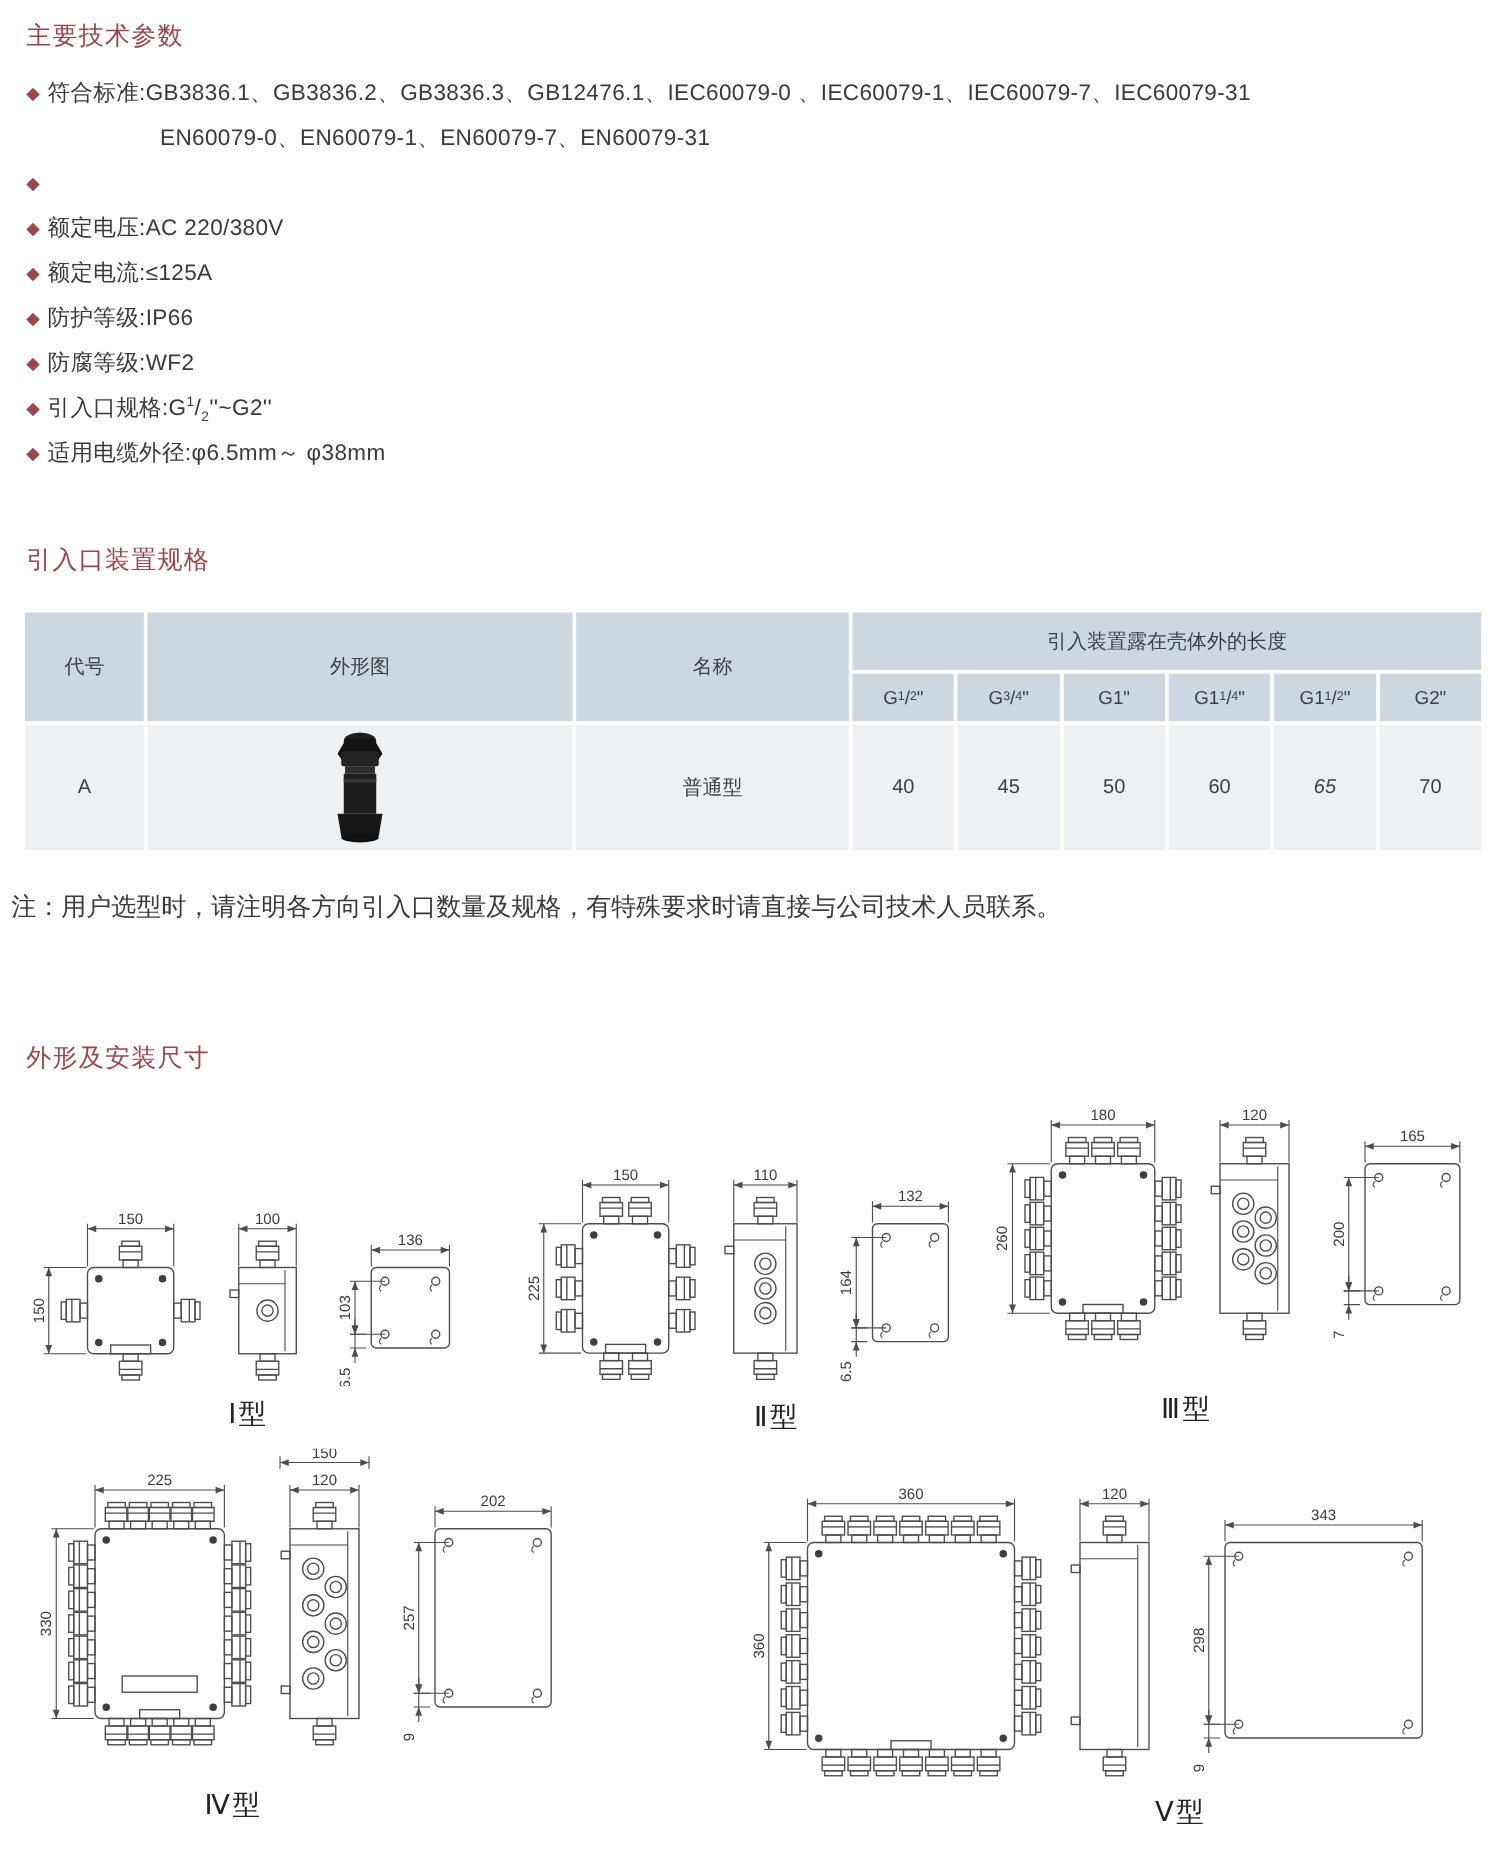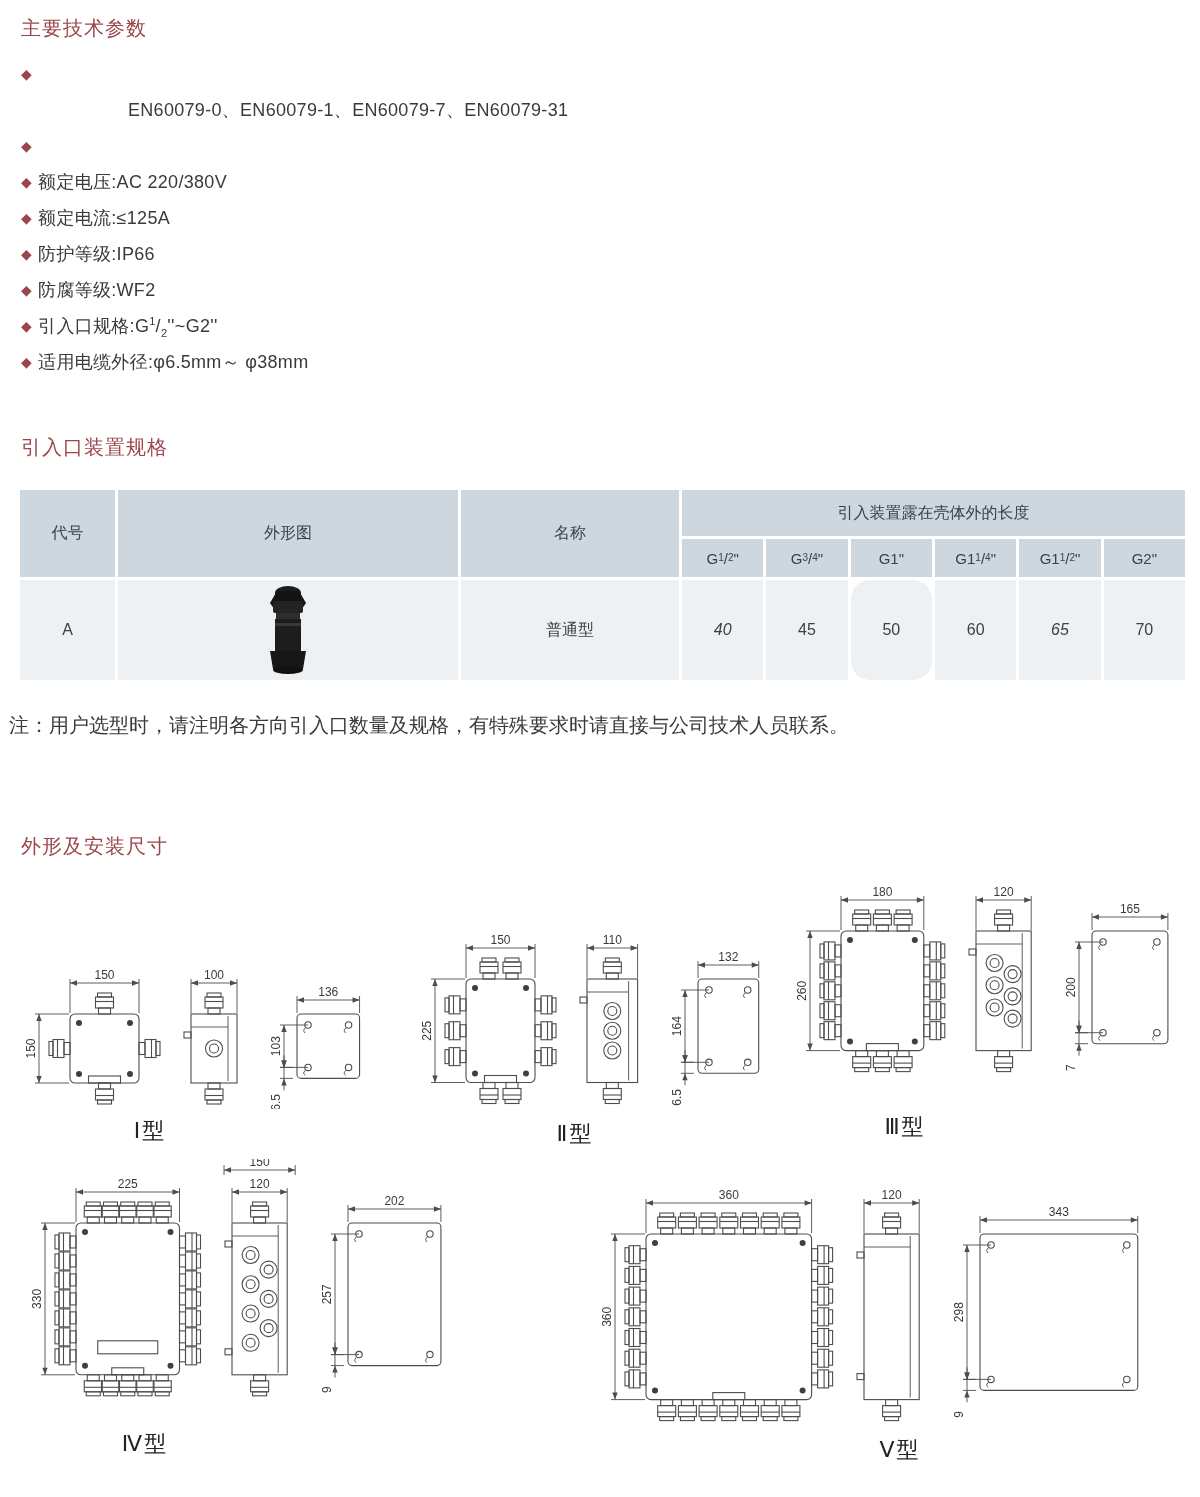--- a/index.html
+++ b/index.html
@@ -40,36 +40,37 @@
 
   #note{position:absolute;left:9px;top:712px;font-size:20px;color:#3a3a3a;white-space:nowrap}
 
   
   .fig{position:absolute;display:flex;align-items:flex-start;gap:14px}
   #fig0{left:24px;top:966px}
   #fig1{left:420px;top:931px}
   #fig2{left:795px;top:883px}
   #fig3{left:30px;top:1159px}
   #fig4{left:600px;top:1186px}
-  .figlabel{position:absolute;width:130px;text-align:center;font-size:22px;color:#222;letter-spacing:2px}
+  .figlabel{position:absolute;width:130px;text-align:right;font-size:22px;color:#222;letter-spacing:2px}
   #lb0{left:85px;top:1116px}
   #lb1{left:510px;top:1119px}
   #lb2{left:840px;top:1112px}
   #lb3{left:80px;top:1429px}
   #lb4{left:835px;top:1435px}
   svg .dim{font-family:"Liberation Sans",sans-serif;font-size:12px;fill:#3a3a3a}
 </style>
 </head>
 <body>
 
 <div class="sec-title" id="title-main">主要技术参数</div>
 
 <div id="specs">
     <div class="spec">
       <span class="dia">◆</span>
+      <span>符合标准:GB3836.1、GB3836.2、GB3836.3、GB12476.1、IEC60079-0 、IEC60079-1、IEC60079-7、IEC60079-31</span>
     </div>
     <div class="spec indent">
       <span>EN60079-0、EN60079-1、EN60079-7、EN60079-31</span>
     </div>
     <div class="spec">
       <span class="dia">◆</span>
     </div>
     <div class="spec">
       <span class="dia">◆</span>
       <span>额定电压:AC 220/380V</span>
@@ -117,23 +118,23 @@
       <ellipse cx="28" cy="88" rx="15" ry="4" fill="#111"></ellipse>
     </svg>
   </div>
   <div class="cell bd b-name">普通型</div>
 <div class="cell hd sub" style="grid-area: 2 / 4;">G<sup>1</sup>/<sub>2</sub>"</div>
     <div class="cell hd sub" style="grid-area: 2 / 5;">G<sup>3</sup>/<sub>4</sub>"</div>
     <div class="cell hd sub" style="grid-area: 2 / 6;">G1"</div>
     <div class="cell hd sub" style="grid-area: 2 / 7;">G1<sup>1</sup>/<sub>4</sub>"</div>
     <div class="cell hd sub" style="grid-area: 2 / 8;">G1<sup>1</sup>/<sub>2</sub>"</div>
     <div class="cell hd sub" style="grid-area: 2 / 9;">G2"</div>
-    <div class="cell bd" style="grid-area: 3 / 4; font-style: italic;">40</div>
+    <div class="cell bd" style="grid-area: 3 / 4;">40</div>
     <div class="cell bd" style="grid-area: 3 / 5;">45</div>
-    <div class="cell bd" style="grid-area: 3 / 6; border-radius: 19px;">50</div>
+    <div class="cell bd" style="grid-area: 3 / 6;">50</div>
     <div class="cell bd" style="grid-area: 3 / 7;">60</div>
     <div class="cell bd" style="grid-area: 3 / 8; font-style: italic;">65</div>
     <div class="cell bd" style="grid-area: 3 / 9;">70</div>
   </div>
 
 <div id="note">注：用户选型时，请注明各方向引入口数量及规格，有特殊要求时请直接与公司技术人员联系。</div>
 
 <div class="sec-title" id="title-outline">外形及安装尺寸</div>
 
 <div class="fig" id="fig0">

